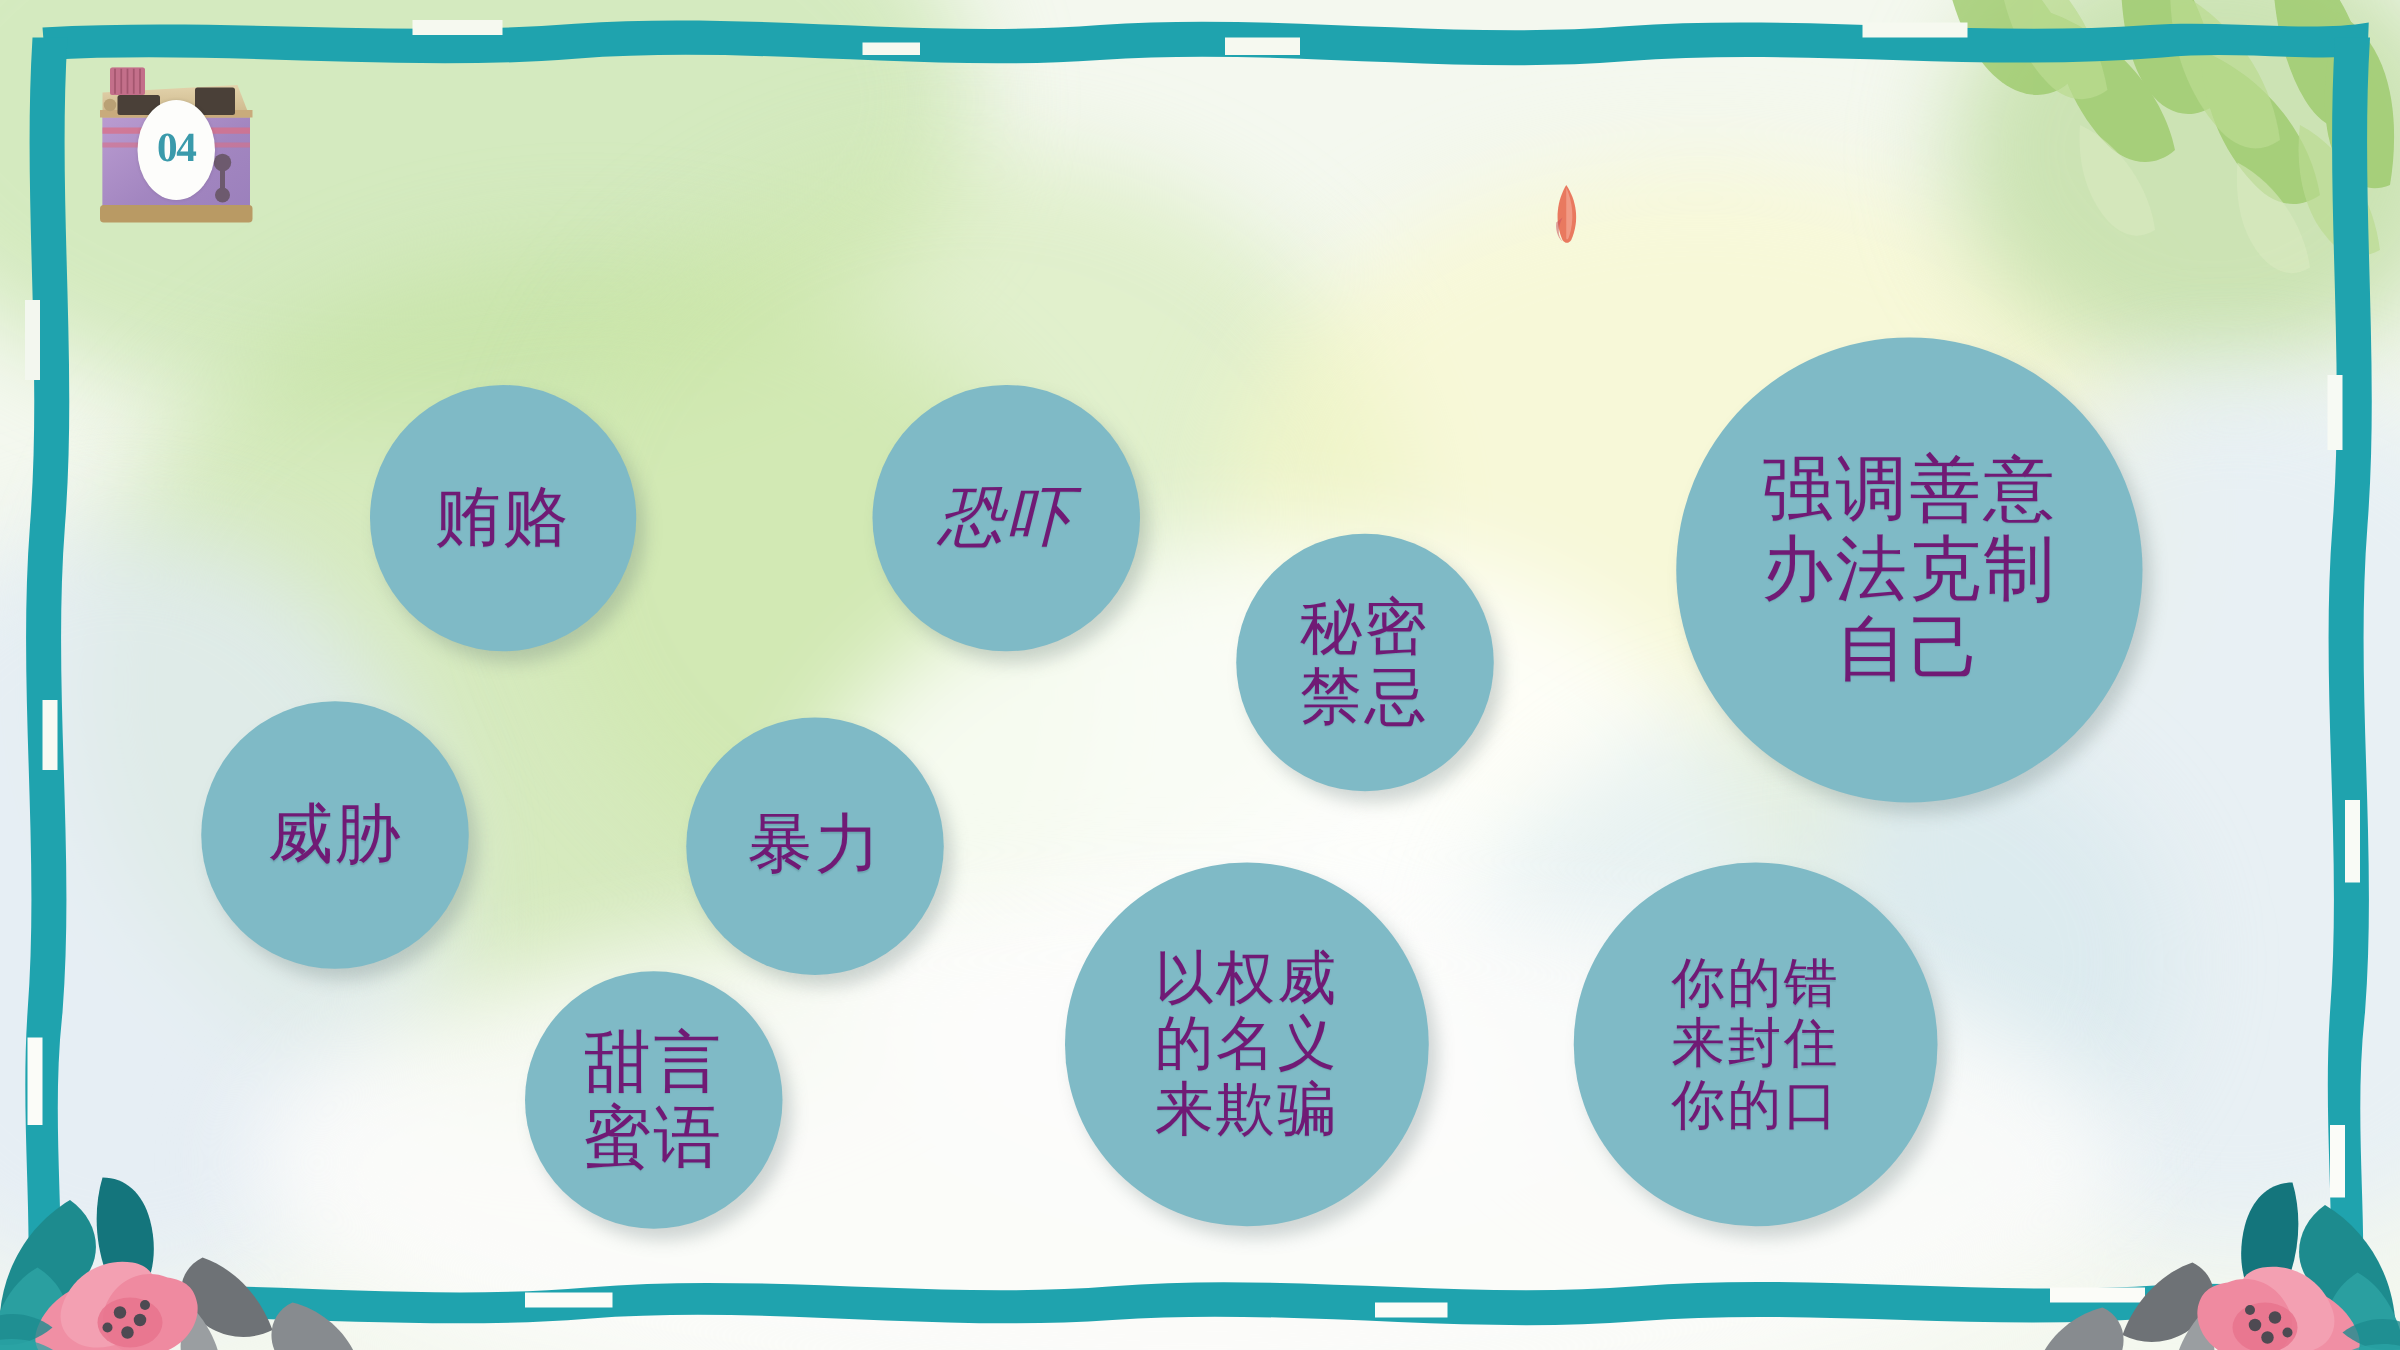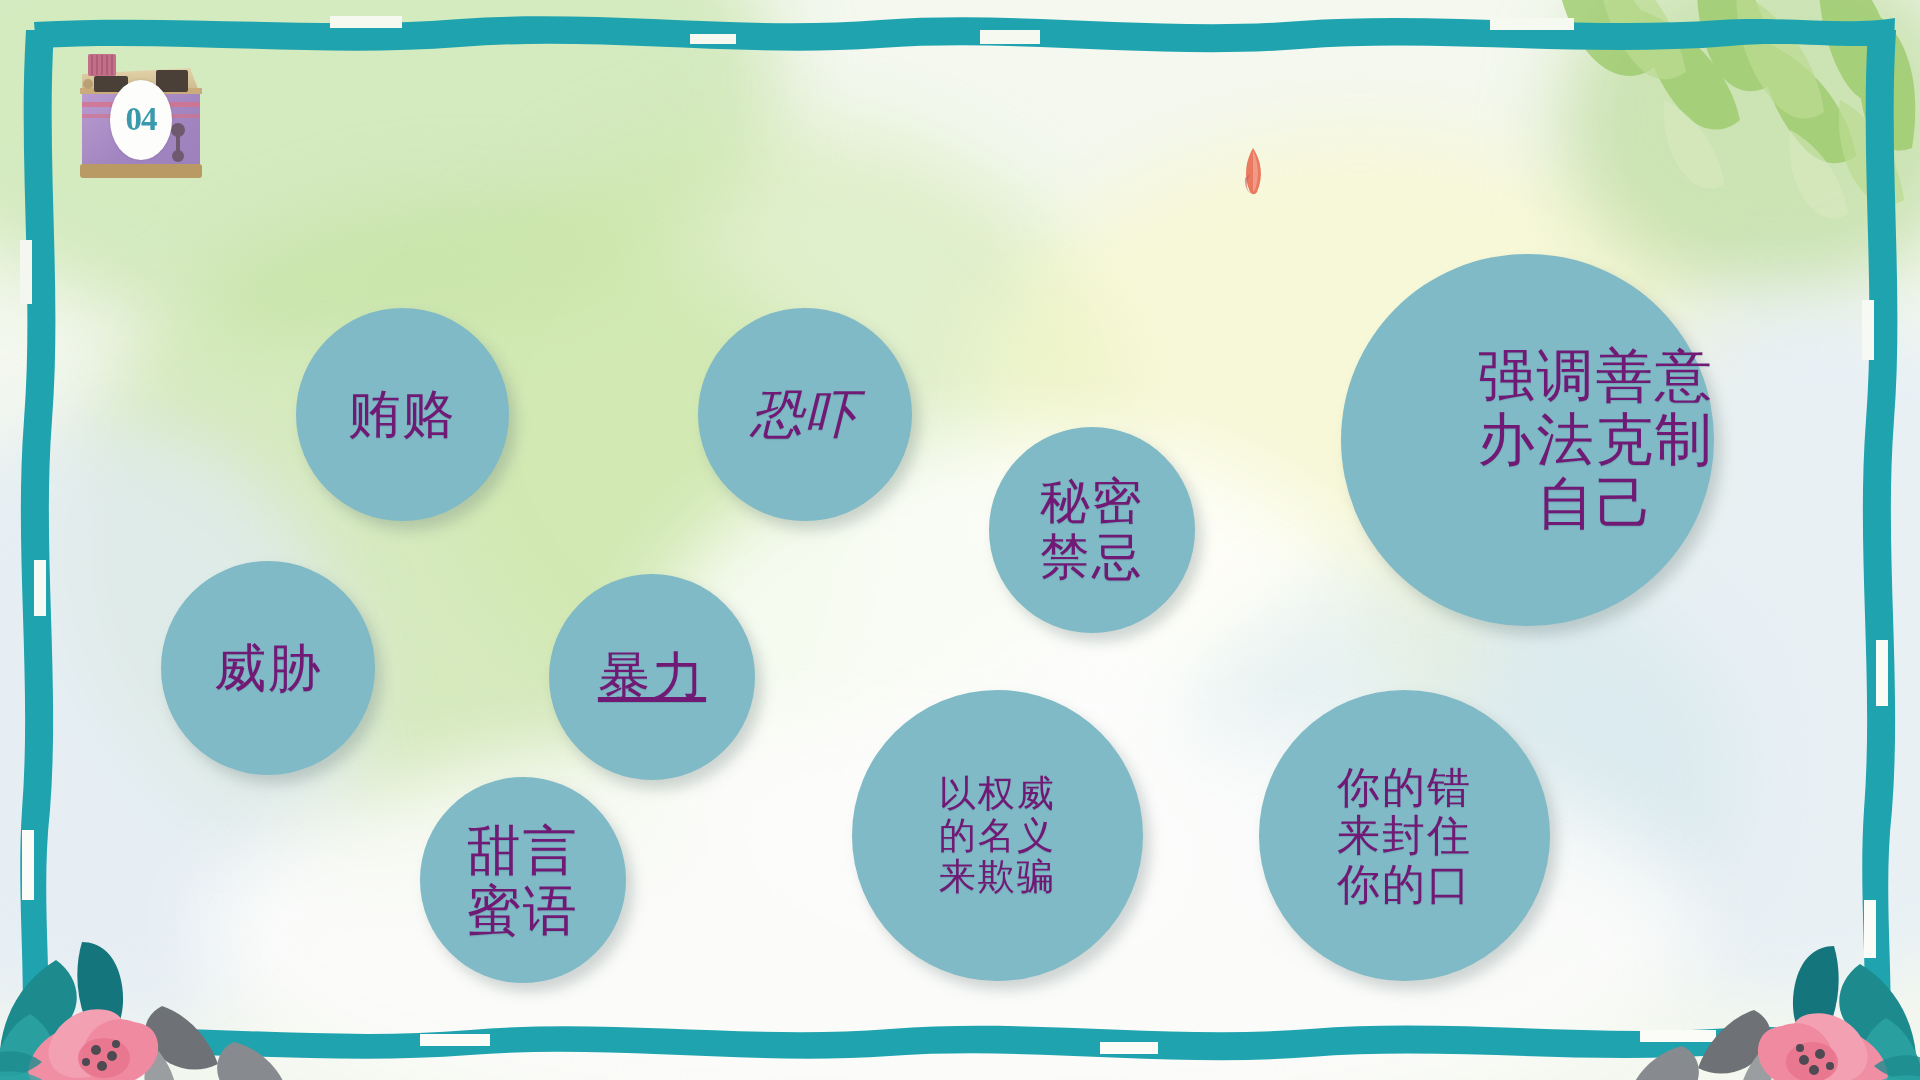--- a/index.html
+++ b/index.html
@@ -227,37 +227,37 @@
       <div class="bubble" style="left: 295.576px; top: 307.862px; width: 213.609px; height: 213.517px; background: rgb(127, 186, 198);">
         <span class="lbl" style="font-size: 52.1379px;">贿赂</span>
       </div>
       <div class="bubble" style="left: 697.956px; top: 307.862px; width: 213.609px; height: 213.517px; background: rgb(127, 186, 198); font-style: italic;">
         <span class="lbl" style="font-size: 52.1379px;">恐吓</span>
       </div>
       <div class="bubble" style="left: 988.564px; top: 427.034px; width: 206.158px; height: 206.069px; background: rgb(127, 186, 198);">
         <span class="lbl" style="font-size: 49.6552px;">秘密
 禁忌</span>
       </div>
-      <div class="bubble" style="left: 1341.27px; top: 254px; width: 372.574px; height: 372.414px; background: rgb(127, 186, 198); justify-content: flex-end;">
+      <div class="bubble" style="left: 1341.27px; top: 270px; width: 372.574px; height: 372.414px; background: rgb(127, 186, 198);">
         <span class="lbl" style="font-size: 57.1034px;">强调善意
 办法克制
 自己</span>
       </div>
       <div class="bubble" style="left: 161.449px; top: 561.103px; width: 213.609px; height: 213.517px; background: rgb(127, 186, 198);">
         <span class="lbl" style="font-size: 52.1379px;">威胁</span>
       </div>
-      <div class="bubble" style="left: 548.926px; top: 573.517px; width: 206.158px; height: 206.069px; background: rgb(127, 186, 198); text-decoration: underline;">
+      <div class="bubble" style="left: 548.926px; top: 573.517px; width: 206.158px; height: 206.069px; background: rgb(127, 186, 198);">
         <span class="lbl" style="font-size: 52.1379px;">暴力</span>
       </div>
       <div class="bubble" style="left: 419.767px; top: 777.103px; width: 206.158px; height: 206.069px; background: rgb(127, 186, 198);">
         <span class="lbl" style="font-size: 54px;">甜言
 蜜语</span>
       </div>
       <div class="bubble" style="left: 851.953px; top: 690.207px; width: 290.608px; height: 290.483px; background: rgb(127, 186, 198);">
-        <span class="lbl" style="font-size: 37px; font-family: Liberation Serif, serif;">以权威
+        <span class="lbl" style="font-size: 47px; font-family: Liberation Serif, serif;">以权威
 的名义
 来欺骗</span>
       </div>
       <div class="bubble" style="left: 1259.3px; top: 690.207px; width: 290.608px; height: 290.483px; background: rgb(127, 186, 198);">
         <span class="lbl" style="font-size: 43px;">你的错
 来封住
 你的口</span>
       </div>
     </div>
 

